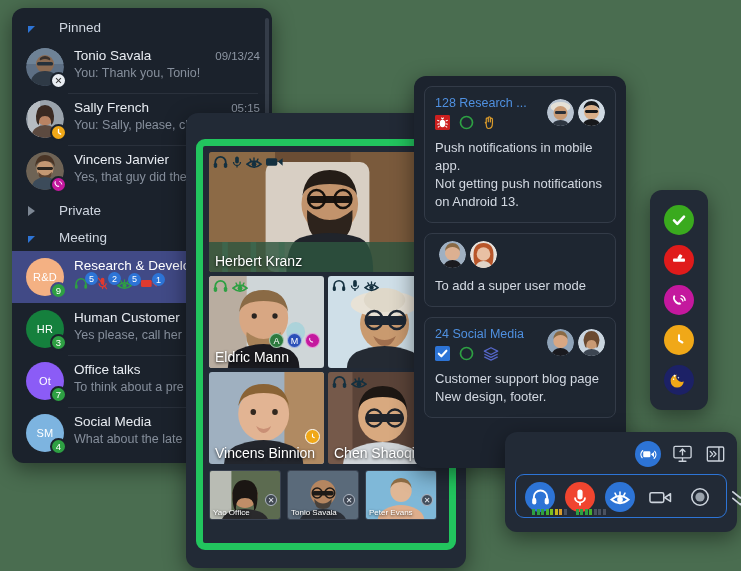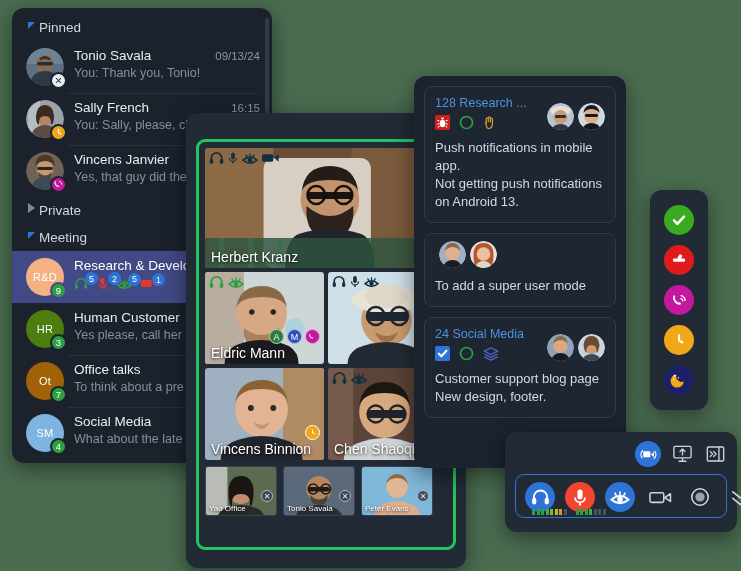--- a/index.html
+++ b/index.html
@@ -15,21 +15,21 @@
   .panel {
     position: absolute;
     background: #1c232e;
     border-radius: 12px;
     box-shadow: 0 6px 22px rgba(0,0,0,.45);
   }
 
   
   #sidebar { left: 12px; top: 8px; width: 260px; height: 455px; background:#1b222c; padding: 6px 0 0 0; }
   .section-head {
-    display: flex; align-items: flex-start; gap: 4px;
+    display: flex; align-items: center; gap: 24px;
     padding: 6px 10px 6px 16px; color: #cfd6e0; font-size: 13.5px;
   }
   .tri { width:0;height:0;border-style:solid; }
   .tri.open { border-width: 7px 7px 0 0; border-color: #2d74d6 transparent transparent transparent; transform: translateY(2px); }
   .tri.closed { border-width: 5px 0 5px 7px; border-color: transparent transparent transparent #7d8794; }
   .chat-row {
     display: flex; align-items: flex-start; gap: 10px;
     padding: 7px 12px 7px 14px; position: relative;
   }
   .chat-row + .chat-row::before {
@@ -67,21 +67,21 @@
   .cnt.blue { background:#2d74d6; }
   .scrollbar {
     position:absolute; right:3px; top:10px; width:4px; height:175px;
     background:#343c48; border-radius:2px;
   }
 
   
   #video { left: 186px; top: 113px; width: 280px; height: 455px; background:#222a36; }
   #video .inner {
     position:absolute; left:10px; top:26px; right:10px; bottom:18px;
-    border:3px solid #22c55e; border-radius:9px; padding:6px;
+    border:7px solid #22c55e; border-radius:9px; padding:6px;
   }
   .tile { position:relative; overflow:hidden; border-radius:3px; }
   .tile .nm {
     position:absolute; left:0; right:0; bottom:0; padding:2px 6px 3px;
     color:#fff; font-size:14px; text-shadow:0 1px 3px rgba(0,0,0,.9);
     white-space:nowrap; overflow:hidden;
   }
   .tile .icons { position:absolute; left:4px; top:3px; display:flex; gap:4px; align-items:center; }
   .tile .rbadges { position:absolute; right:4px; bottom:20px; display:flex; gap:3px; align-items:center; }
   .rb { width:15px;height:15px;border-radius:50%;display:flex;align-items:center;justify-content:center;
@@ -97,21 +97,21 @@
     background:rgba(60,68,80,.9); border:1px solid #aeb6c2; color:#e6eaf0;
     font-size:8px; display:flex; align-items:center; justify-content:center;
   }
 
   
   #tasks { left: 414px; top: 76px; width: 212px; height: 392px; background:#1c232e; padding:10px; }
   .card {
     border:1px solid #333b48; border-radius:8px; padding:9px 10px 11px; margin-bottom:10px;
     background:#1e2631;
   }
-  .card-head { display:flex; align-items:flex-end; }
+  .card-head { display:flex; align-items:center; }
   .card-title { color:#4f90e0; font-size:12.5px; flex:1; white-space:nowrap; overflow:hidden; }
   .card-avs { display:flex; gap:4px; margin-left:4px; margin-top:-2px; }
   .card-avs .av { width:27px;height:27px;border-radius:50%;overflow:hidden; }
   .card-icons { display:flex; gap:9px; align-items:center; margin-top:5px; }
   .card-body { color:#d3d9e2; font-size:13px; line-height:1.38; margin-top:9px; }
 
   
   #status { left: 650px; top: 190px; width: 58px; height: 220px; background:#222a36;
             display:flex; flex-direction:column; align-items:center; justify-content:space-around; padding:10px 0; }
   .st { width:30px;height:30px;border-radius:50%;display:flex;align-items:center;justify-content:center; }
@@ -194,21 +194,21 @@
         </span>
         <span class="pres" style="background:#f0a818">
           <svg width="11" height="11" viewBox="0 0 11 11">
               <path d="M5.5 2.4v3.3l2.2 1.4" stroke="#fff" stroke-width="1.3" fill="none" stroke-linecap="round"></path>
             </svg>
         </span>
       </div>
       <div class="chat-meta">
         <div class="chat-top">
           <span class="chat-name">Sally French</span>
-          <span class="chat-time">16:15</span>
+          <span class="chat-time">05:15</span>
         </div>
         <div class="chat-prev">You: Sally, please, ch</div>
       </div>
     </div>
 
     <div class="chat-row">
       <div class="avatar">
         <span class="face">
           <svg width="38" height="38" viewBox="0 0 38 38">
             <defs>
@@ -293,34 +293,34 @@
                 <path d="M12.5 5.5L17.5 2v8z" fill="#e03a2f"></path>
               </svg>
             <span class="cnt blue">1</span>
           </span>
         </div>
       </div>
     </div>
 
     <div class="chat-row">
       <div class="avatar">
-        <span class="mono" style="background:#4d7c0f">HR</span>
+        <span class="mono" style="background:#15803d">HR</span>
         <span class="pres" style="background:#2ea043">3</span>
       </div>
       <div class="chat-meta">
         <div class="chat-top">
             <span class="chat-name">Human Customer</span>
           </div>
         <div class="chat-prev">Yes please, call her a</div>
       </div>
     </div>
 
     <div class="chat-row">
       <div class="avatar">
-        <span class="mono" style="background:#a16207">Ot</span>
+        <span class="mono" style="background:#8b5cf6">Ot</span>
         <span class="pres" style="background:#2ea043">7</span>
       </div>
       <div class="chat-meta">
         <div class="chat-top">
             <span class="chat-name">Office talks</span>
           </div>
         <div class="chat-prev">To think about a pre</div>
       </div>
     </div>
 

